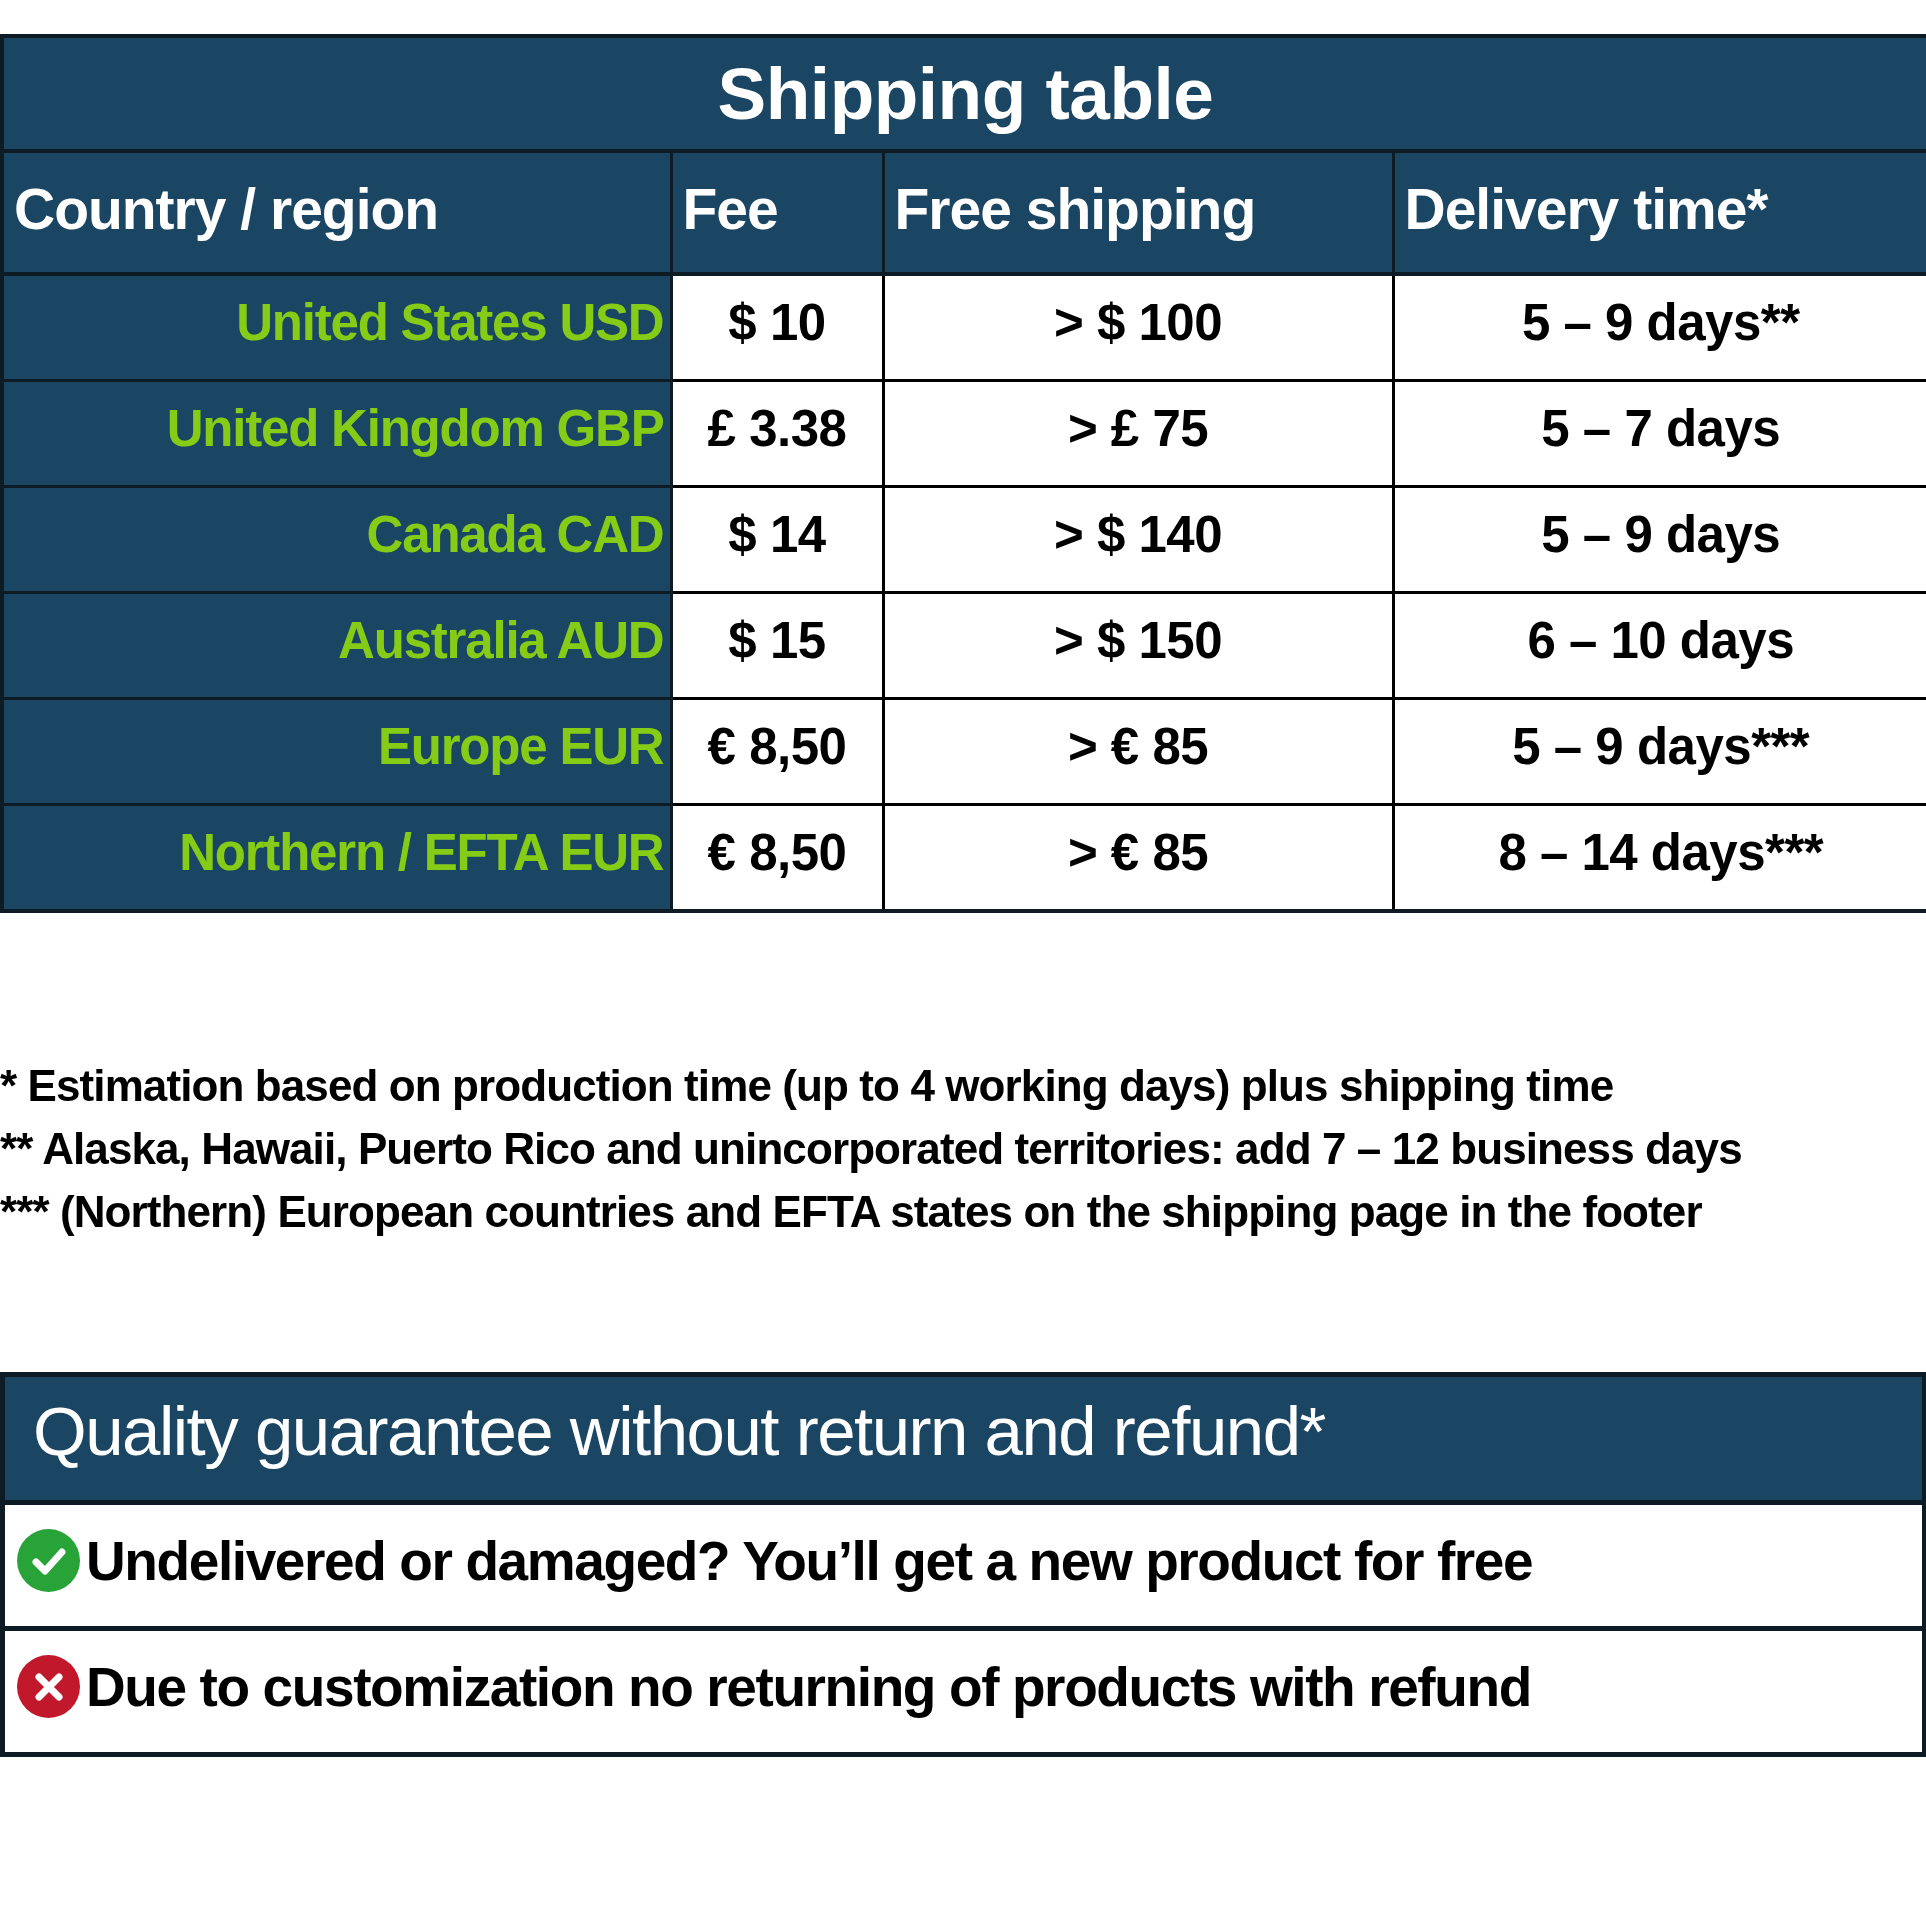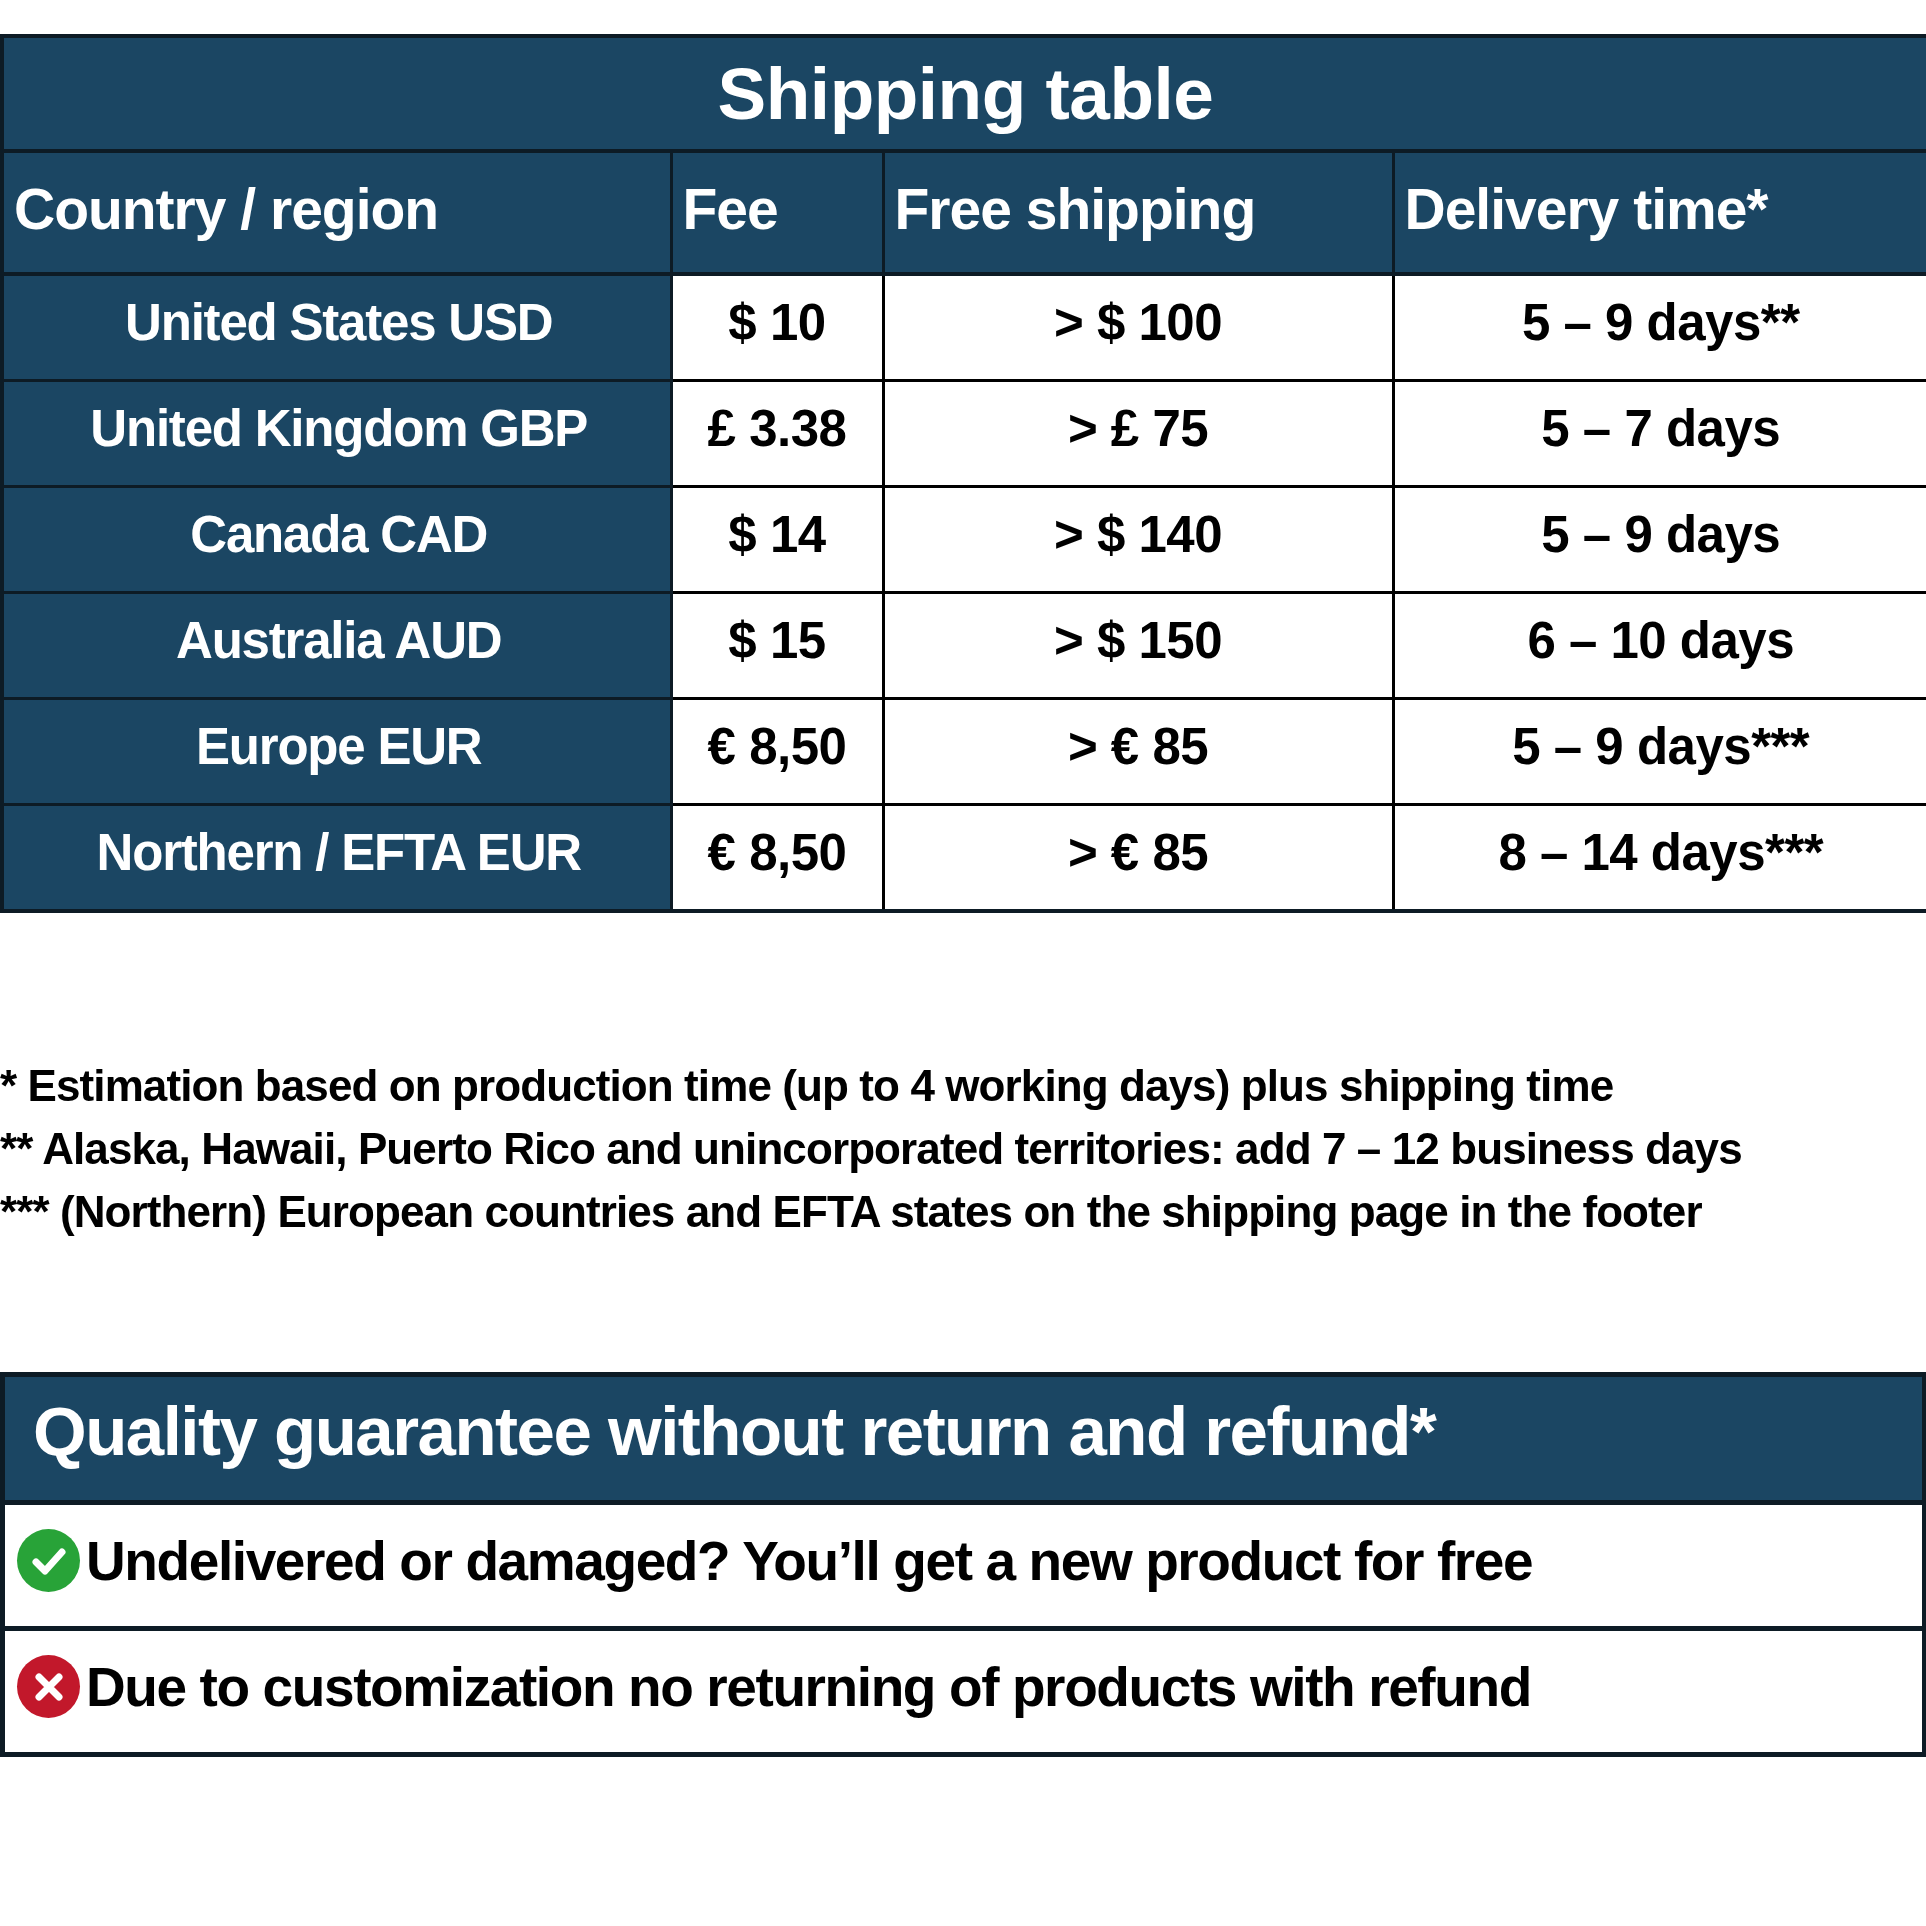--- a/index.html
+++ b/index.html
@@ -63,24 +63,24 @@
     letter-spacing: -1px;
     border-right: 3px solid #0d1b25;
     border-bottom: 4px solid #0d1b25;
     white-space: nowrap;
     overflow: visible;
   }
   table.ship th.hcell:last-child { border-right: none; }
 
   table.ship td.region {
     background: #1b4663;
-    color: #ffffff;
+    color: #84cc16;
     font-size: 51px;
     font-weight: 700;
-    text-align: center;
+    text-align: right;
     padding: 0 6px 10px 10px;
     letter-spacing: -1.2px;
     height: 93px;
     border-right: 3px solid #0d1b25;
     border-bottom: 3px solid #0d1b25;
     white-space: nowrap;
   }
   table.ship td.val {
     background: #ffffff;
     color: #000000;
@@ -123,21 +123,21 @@
   table.qual {
     border-collapse: collapse;
     table-layout: fixed;
     width: 1927px;
     border: 5px solid #0d1b25;
   }
   .qual-title {
     background: #1b4663;
     color: #ffffff;
     font-size: 69px;
-    font-weight: 700;
+    font-weight: 400;
     text-align: left;
     letter-spacing: -1.5px;
     height: 109px;
     padding: 0 10px 14px 28px;
     border: none;
     border-bottom: 5px solid #0d1b25;
     white-space: nowrap;
   }
   td.qual-row {
     background: #ffffff;

